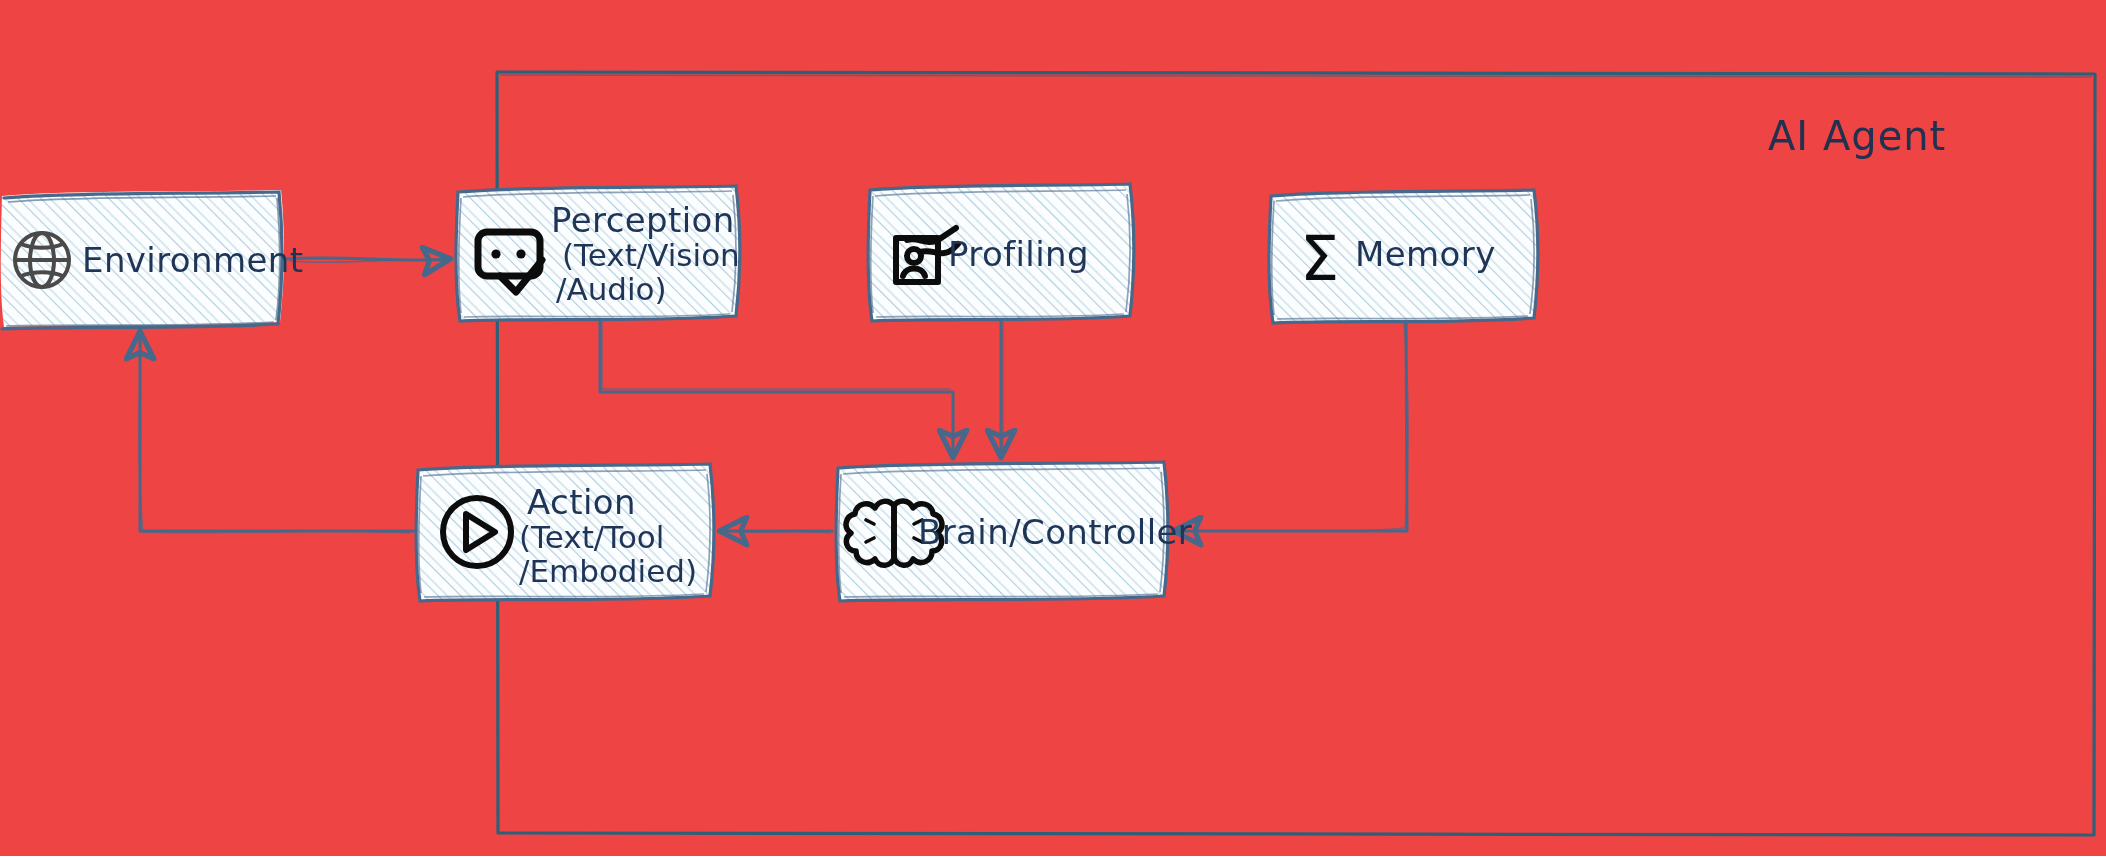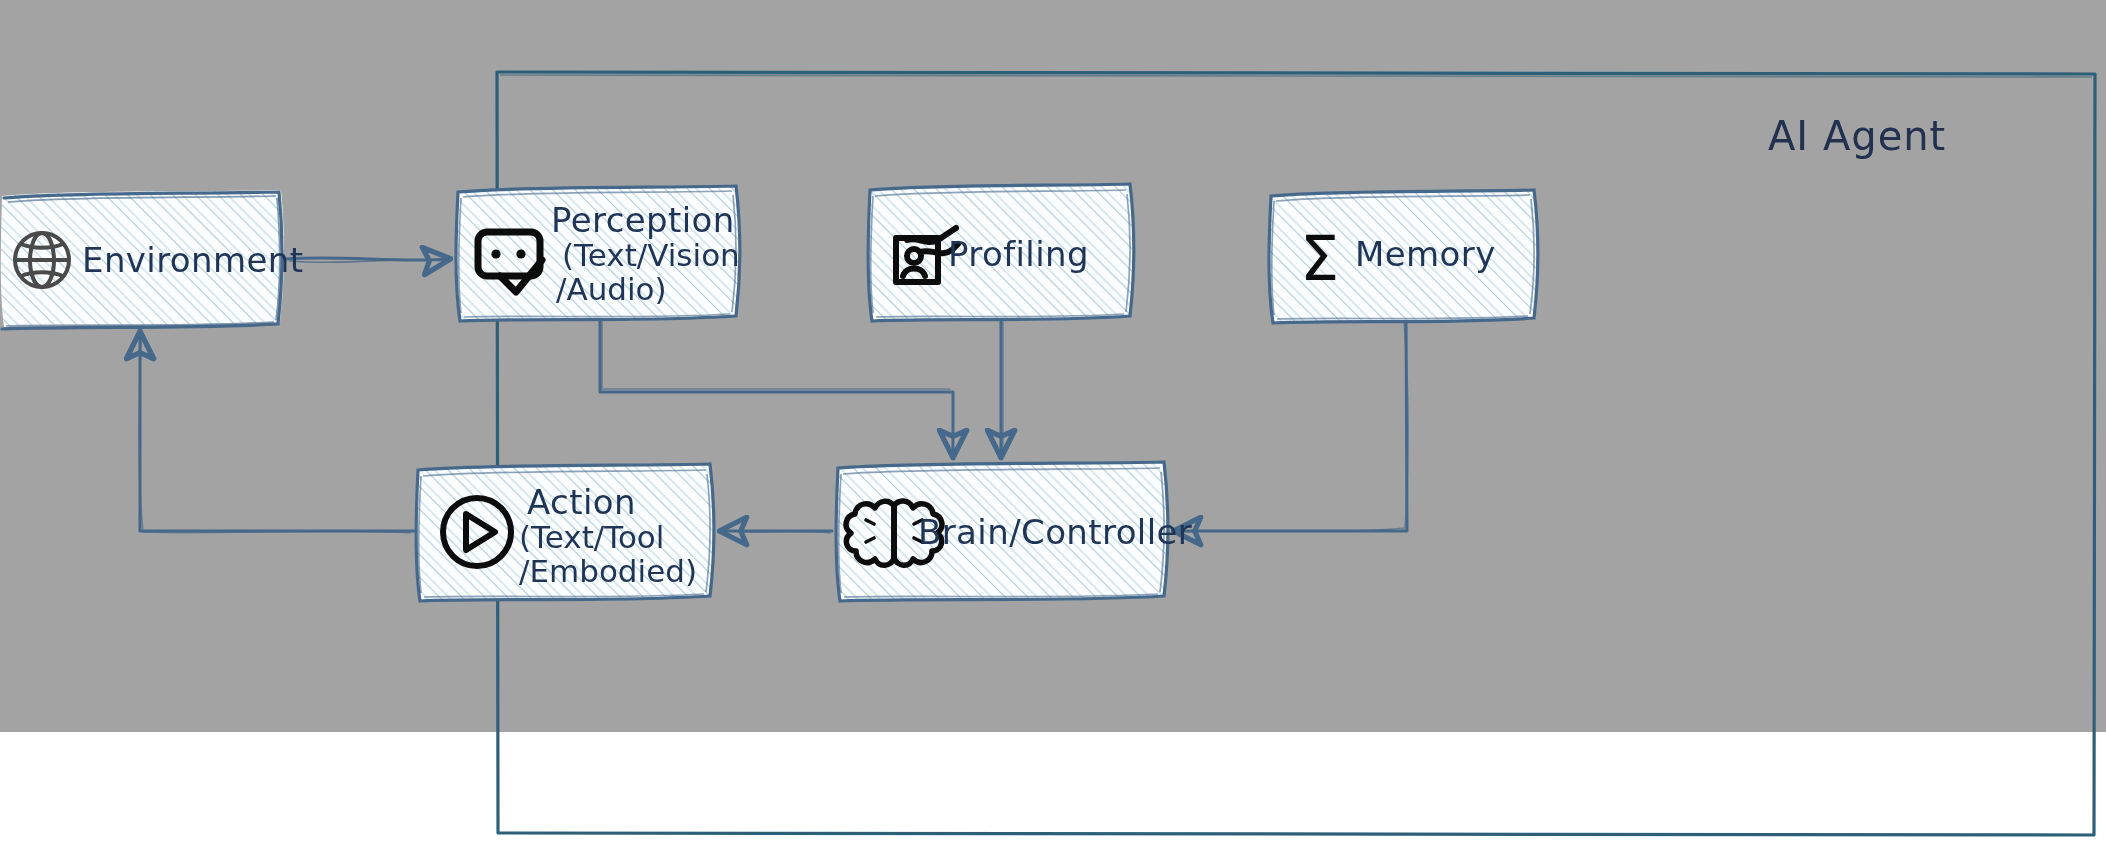--- a/index.html
+++ b/index.html
@@ -9,22 +9,22 @@
   }
   body {
     width: 2106px;
     height: 860px;
     overflow: hidden;
     font-family: "DejaVu Sans", sans-serif;
   }
   #stage {
     position: relative;
     width: 2106px;
-    height: 732px;
-    background: #a3a3a3;
+    height: 856px;
+    background: #ef4444;
   }
   #diagram-svg {
     position: absolute;
     left: 0;
     top: 0;
     width: 2106px;
     height: 860px;
   }
   .node-label {
     fill: #1f3557;

